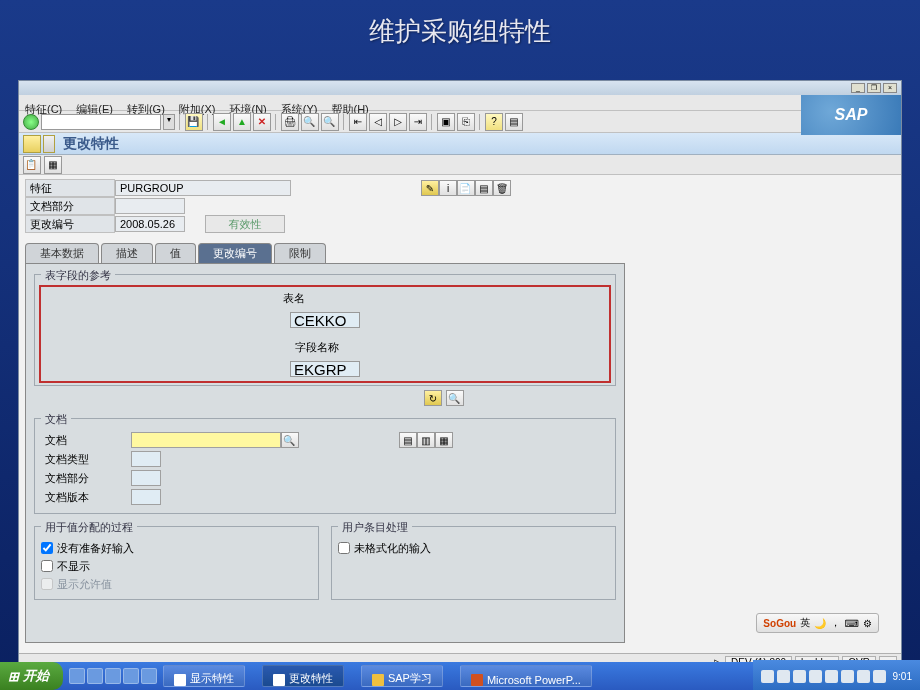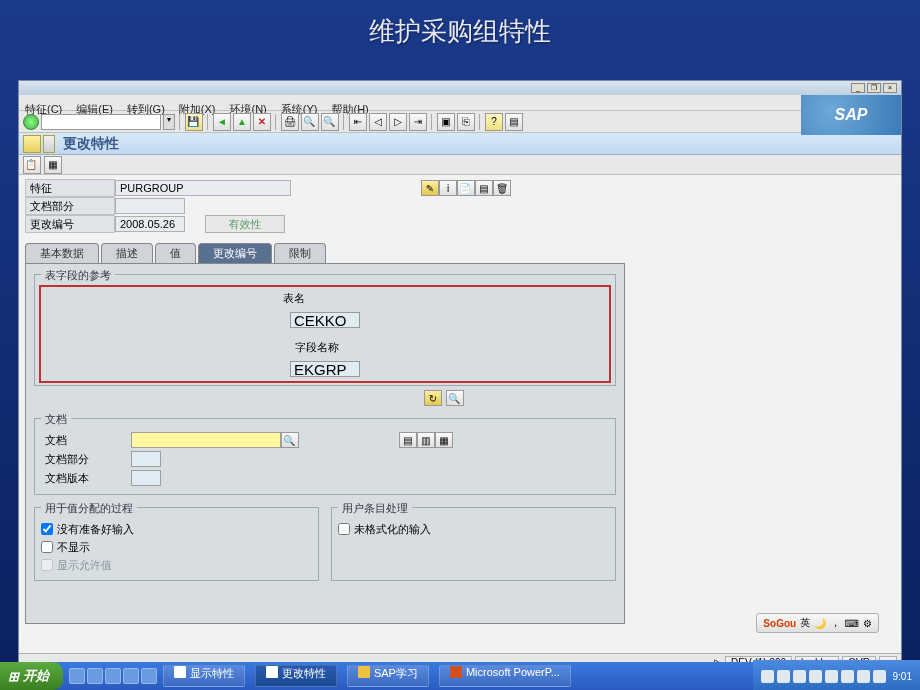--- a/index.html
+++ b/index.html
@@ -51,21 +51,21 @@
   .chk-row input[type=checkbox] { width: 12px; height: 12px; }
   .chk-row.disabled { color: #8a94a0; }
   .status-bar { position: absolute; bottom: 0; left: 0; right: 0; height: 18px; background: #e8e8e8; border-top: 1px solid #b0b0b0; display: flex; align-items: center; justify-content: flex-end; padding: 0 4px; gap: 3px; font-size: 10px; }
   .status-cell { border: 1px solid #b0b0b0; background: #f0f0f0; padding: 0 5px; height: 14px; display: flex; align-items: center; }
   .sogou-bar { position: absolute; right: 22px; bottom: 38px; height: 20px; background: linear-gradient(#f8f8f8,#e0e0e0); border: 1px solid #b0b0b0; border-radius: 3px; padding: 0 6px; display: flex; align-items: center; gap: 4px; font-size: 10px; }
   .sogou-bar .s { color: #d04000; font-weight: bold; }
   .taskbar { position: absolute; bottom: 0; left: 0; right: 0; height: 28px; background: linear-gradient(#3a7ae0,#2a5ac0); display: flex; align-items: center; }
   .start-btn { height: 28px; background: linear-gradient(#5aaa40,#3a8020); color: #fff; font-weight: bold; font-style: italic; padding: 0 14px 0 8px; display: flex; align-items: center; font-size: 13px; border-radius: 0 10px 10px 0; }
   .ql { display: flex; gap: 2px; padding: 0 6px; }
   .ql-ic { width: 16px; height: 16px; background: #6a9ae0; border: 1px solid rgba(255,255,255,.3); border-radius: 2px; }
-  .task-btn { height: 22px; background: linear-gradient(#5a8ae0,#3a6ac0); color: #fff; font-size: 11px; padding: 0 10px; display: flex; align-items: flex-start; border: 1px solid rgba(255,255,255,.2); border-radius: 2px; margin-right: 10px; gap: 4px; }
+  .task-btn { height: 22px; background: linear-gradient(#5a8ae0,#3a6ac0); color: #fff; font-size: 11px; padding: 0 10px; display: flex; align-items: flex-end; border: 1px solid rgba(255,255,255,.2); border-radius: 2px; margin-right: 17px; gap: 4px; }
   .task-btn.active { background: linear-gradient(#2a5ab0,#1a4a90); }
   .task-ic { width: 12px; height: 12px; background: #fff; border-radius: 1px; }
   .tray { margin-left: auto; background: linear-gradient(#4a8ae0,#2a6ac0); height: 32px; display: flex; align-items: center; padding: 0 8px; gap: 3px; }
   .tray-ic { width: 13px; height: 13px; background: #e0e8f0; border-radius: 2px; }
   .tray-time { color: #fff; font-size: 10px; margin-left: 4px; }
   .validity-btn { width: 80px; height: 18px; border: 1px solid #b0b0b0; background:#e8e8e8; color:#5a9a6a; font-size:11px; display:flex; align-items:center; justify-content:center; margin-left: 20px;}
   .doc-rows .field-row { margin-bottom: 1px; }
   .doc-rows .field-label { width: 90px; border: none; background: transparent; }
   .doc-input { width: 150px; height: 16px; border: 1px solid #a0a0a0; background: #e0ecf4; }
   .doc-input.yellow { background: #fff8a0; }
@@ -188,20 +188,24 @@
           <div class="field-row">
             <div class="field-label">文档</div>
             <input class="doc-input yellow" style="">
             <div class="mini-btn">🔍</div>
             <span style="width:100px;"></span>
             <div class="mini-btn">▤</div>
             <div class="mini-btn">▥</div>
             <div class="mini-btn">▦</div>
           </div>
           <div class="field-row">
+            <div class="field-label">文档类型</div>
+            <input class="doc-input sm" style="">
+          </div>
+          <div class="field-row">
             <div class="field-label">文档部分</div>
             <input class="doc-input sm" style="">
           </div>
           <div class="field-row">
             <div class="field-label">文档版本</div>
             <input class="doc-input sm" style="">
           </div>
         </div>
       </div>
 

